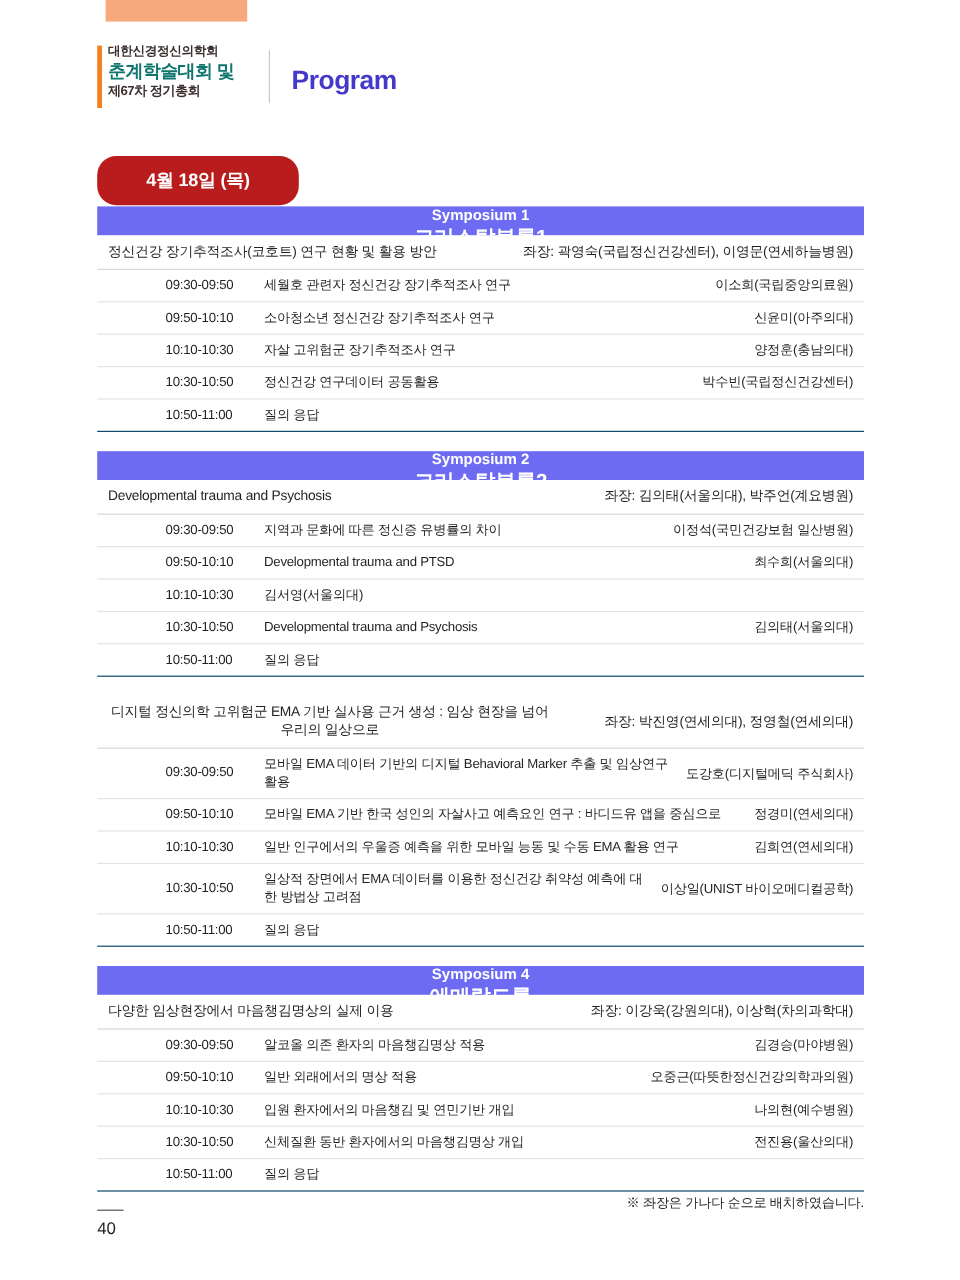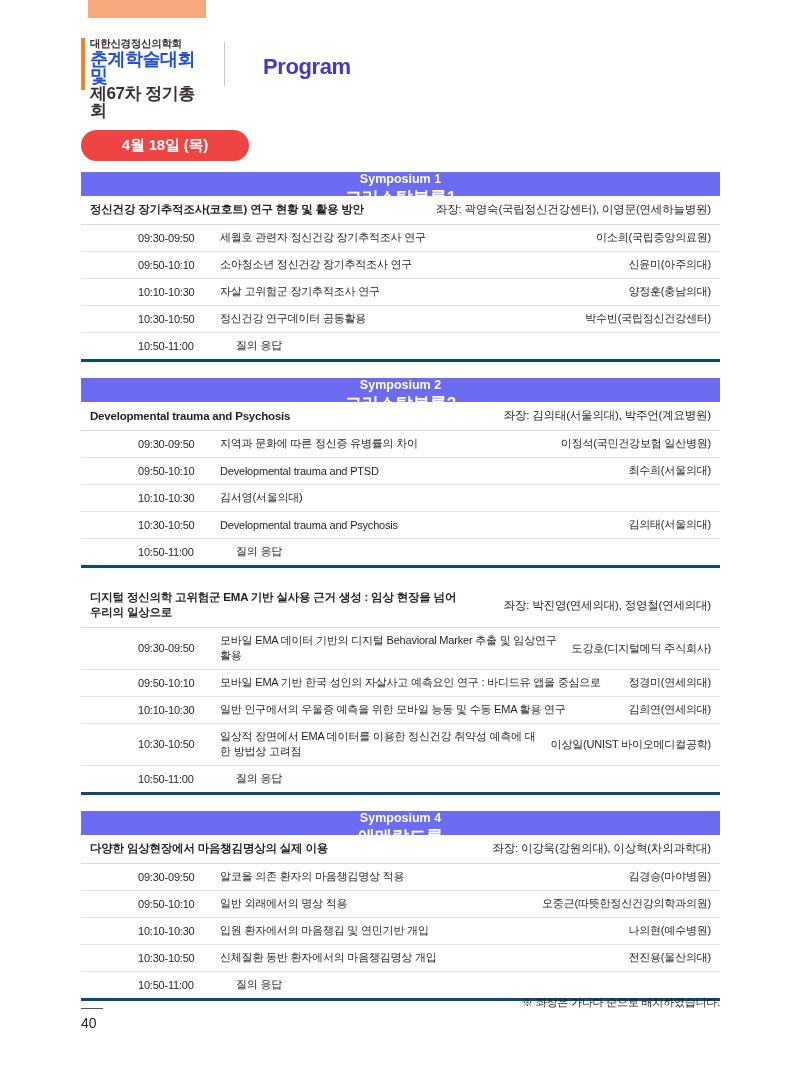--- a/index.html
+++ b/index.html
@@ -55,28 +55,28 @@
     background: #f58220;
   }
   .logo-line1 {
     font-size: 10.5px;
     font-weight: bold;
     color: #3b2f2f;
     letter-spacing: -0.3px;
     line-height: 15px;
   }
   .logo-line2 {
-    font-size: 18px;
-    font-weight: bold;
-    color: #1d4ed8;
+    font-size: 15px;
+    font-weight: bold;
+    color: #0f766e;
     letter-spacing: -0.5px;
     line-height: 17px;
   }
   .logo-line3 {
-    font-size: 17px;
+    font-size: 11px;
     font-weight: bold;
     color: #3b2f2f;
     letter-spacing: -0.5px;
     line-height: 17px;
   }
   .logo-divider {
     position: absolute;
     left: 143px;
     top: 6px;
     width: 1px;
@@ -84,31 +84,30 @@
     background: #c9c9c9;
   }
   .program-title {
     position: absolute;
     left: 162px;
     top: 18px;
     font-size: 22px;
     font-weight: bold;
     color: #4338ca;
     letter-spacing: -0.4px;
-    margin-left: 20px;
   }
   
   .date-pill {
     position: absolute;
     top: 130px;
     left: 81px;
     width: 168px;
-    height: 31px;
+    height: 41px;
     border-radius: 16px;
-    background: #ef4444;
+    background: #b91c1c;
     color: #ffffff;
     font-size: 15px;
     font-weight: bold;
     display: flex;
     align-items: center;
     justify-content: center;
     letter-spacing: -0.2px;
   }
   
   .content {
@@ -141,42 +140,42 @@
     display: flex;
     align-items: center;
     justify-content: space-between;
     padding: 6px 9px 7px 9px;
     box-sizing: border-box;
     border-bottom: 1px solid #d8d8d8;
     font-size: 11.5px;
     letter-spacing: -0.2px;
   }
   .session-topic .title {
-    font-weight: bold;
-    color: #231f20;
+    font-weight: normal;
+    color: #231f20;
+    text-align: center;
   }
   .session-topic .chair {
     font-weight: normal;
     color: #231f20;
     text-align: right;
     white-space: nowrap;
     margin-left: 44px;
   }
   .row {
     display: flex;
     align-items: center;
     border-bottom: 1px solid #e3e3e3;
     padding: 5px 9px 6px 9px;
     box-sizing: border-box;
     font-size: 11px;
     letter-spacing: -0.2px;
   }
   .row:last-child {
-    border-bottom: 3px solid #0c4a6e;
-    gap: 16px;
+    border-bottom: 1px solid #0c4a6e;
   }
   .row .time {
     width: 82px;
     flex: 0 0 82px;
     color: #231f20;
     padding-left: 48px;
   }
   .row .talk {
     flex: 1 1 auto;
     color: #231f20;

